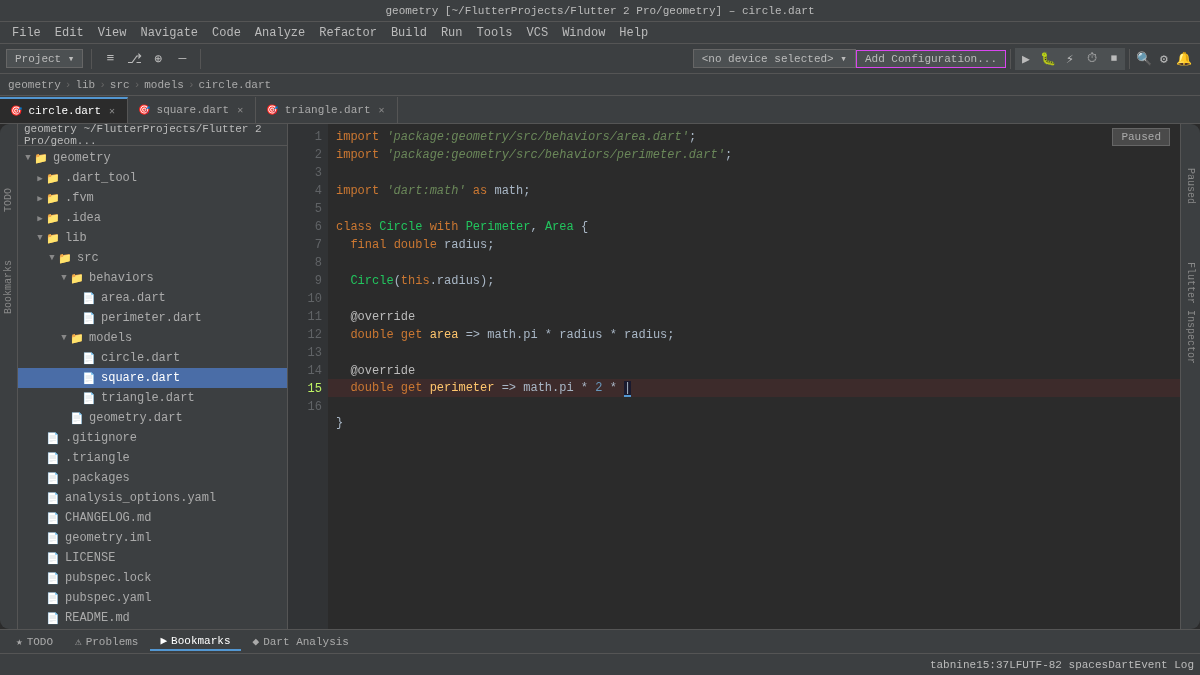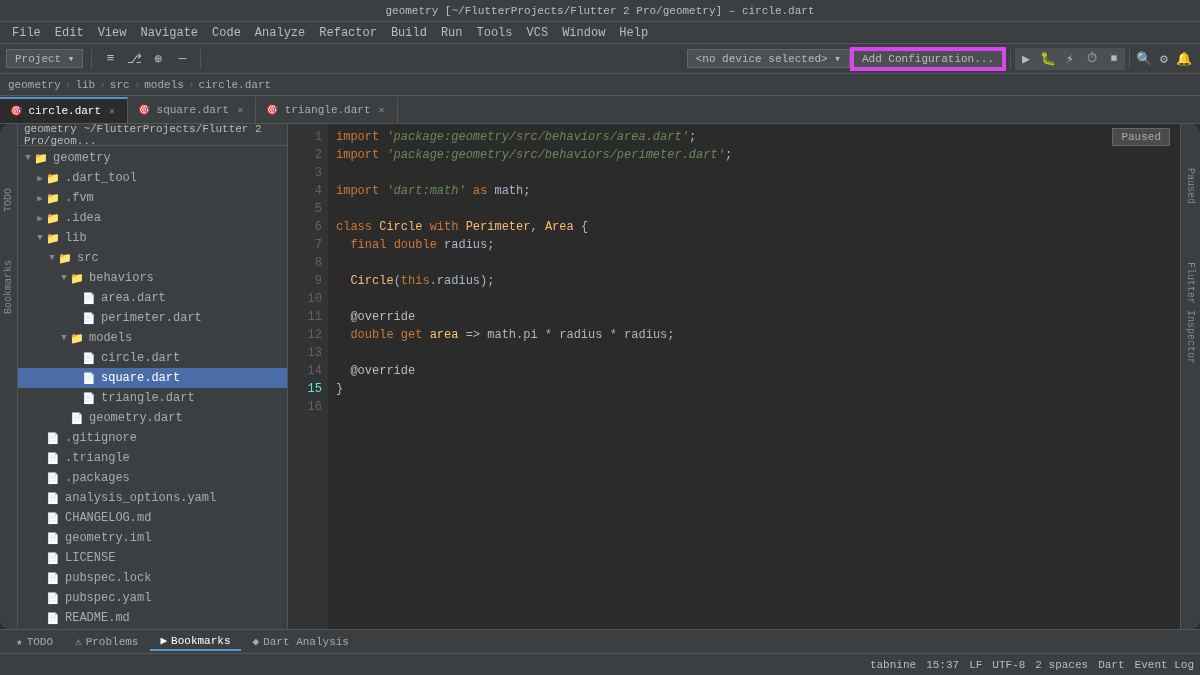--- a/index.html
+++ b/index.html
@@ -104,21 +104,21 @@
       border: none;
       color: #bbb;
       cursor: pointer;
       display: flex;
       align-items: center;
       justify-content: center;
       font-size: 13px;
     }
     .add-config-btn {
       background: #4c5052;
-      border: 4px solid #d946ef;
+      border: 1px solid #d946ef;
       padding: 2px 8px;
       font-size: 11px;
       color: #bbb;
       cursor: pointer;
     }
 
     
     .breadcrumb-bar {
       background: #3c3f41;
       height: 22px;
@@ -256,21 +256,21 @@
       top: 4px;
       background: #4a4a4a;
       border: 1px solid #666;
       padding: 2px 8px;
       font-size: 11px;
       color: #aaa;
     }
 
     
     .kw { color: #cc7832; }
-    .cls { color: #fdba74; }
+    .cls { color: #22c55e; }
     .kw2 { color: #cc7832; }
     .fn { color: #ffc66d; }
     .str { color: #6a8759; font-style: italic; }
     .num { color: #6897bb; }
     .annotation { color: #bbb; margin-top: 40px; }
 
     
     .right-gutter {
       width: 20px;
       background: #3c3f41;
@@ -318,21 +318,21 @@
       display: flex;
       align-items: center;
       border-top: 1px solid #555;
       font-size: 11px;
       color: #bbb;
       padding: 0 6px;
       gap: 8px;
       flex-shrink: 0;
     }
     .status-left { display: flex; align-items: center; gap: 8px; }
-    .status-right { margin-left: auto; display: flex; align-items: center; gap: 10px; }
+    .status-right { margin-left: auto; display: flex; align-items: center; }
     .status-item { cursor: pointer; white-space: nowrap; }
 
     
     .bottom-tabs {
       background: #3c3f41;
       height: 24px;
       display: flex;
       align-items: center;
       border-top: 1px solid #555;
       padding: 0 6px;
@@ -586,37 +586,38 @@
         <div>5</div>
         <div>6</div>
         <div>7</div>
         <div>8</div>
         <div>9</div>
         <div>10</div>
         <div>11</div>
         <div>12</div>
         <div>13</div>
         <div>14</div>
-        <div style="color:#5eead4;">15</div>
+        <div style="color:#bef264;">15</div>
         <div>16</div>
       </div>
       <div class="code-content"><span class="kw">import</span> <span class="str">'package:geometry/src/behaviors/area.dart'</span>;
 <span class="kw">import</span> <span class="str">'package:geometry/src/behaviors/perimeter.dart'</span>;
 
 <span class="kw">import</span> <span class="str">'dart:math'</span> <span class="kw">as</span> math;
 
 <span class="kw">class</span> <span class="cls">Circle</span> <span class="kw">with</span> <span class="cls">Perimeter</span>, <span class="cls">Area</span> {
   <span class="kw">final</span> <span class="kw2">double</span> radius;
 
   <span class="cls">Circle</span>(<span class="kw">this</span>.radius);
 
   <span class="annotation">@override</span>
   <span class="kw2">double</span> <span class="kw">get</span> <span class="fn">area</span> =&gt; math.pi * radius * radius;
 
   <span class="annotation">@override</span>
+<span style="background:#3d2b2b;display:block;margin:-1px -8px;padding:0 8px;">  <span class="kw2">double</span> <span class="kw">get</span> <span class="fn">perimeter</span> =&gt; math.pi * <span class="num">2</span> * <span style="background:#1a1a2e;border-bottom:2px solid #5397d2;">|</span></span>
 }</div>
       <div class="paused-label">
         <span>Paused</span>
       </div>
     </div>
   </div>
 
   <div class="right-gutter">
     <div class="gutter-tab">Paused</div>
     <div class="gutter-tab">Flutter Inspector</div>

